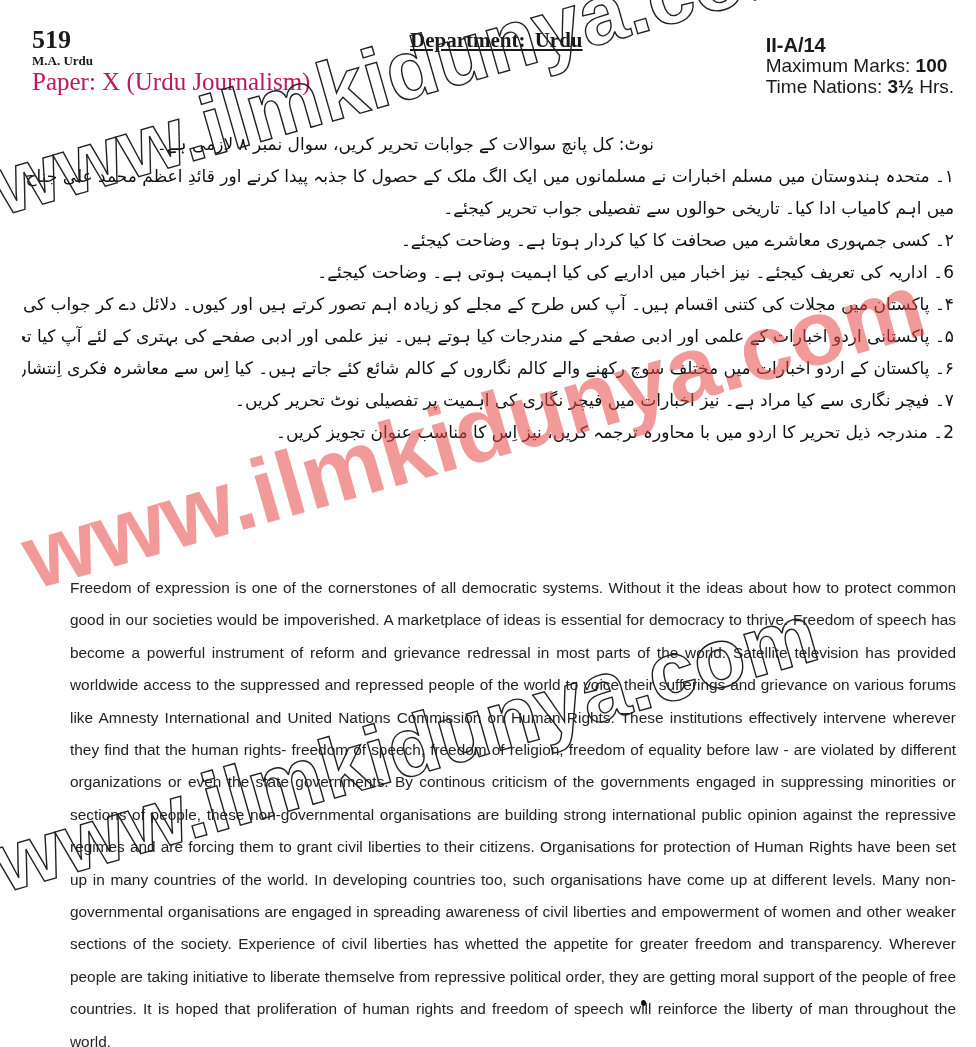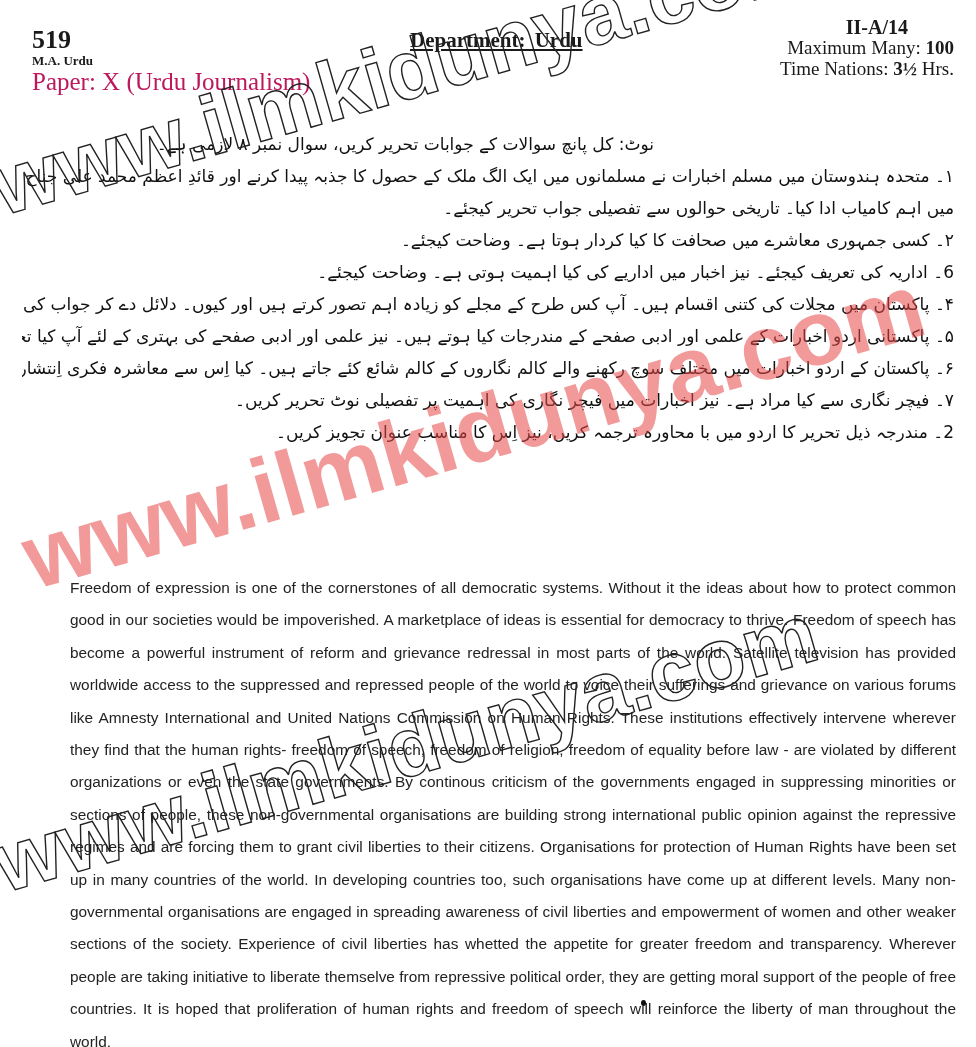--- a/index.html
+++ b/index.html
@@ -5,21 +5,21 @@
   html, body { margin: 0; padding: 0; background: #ffffff; }
   body { width: 976px; height: 1047px; position: relative; overflow: hidden; color: #1a1a1a; }
   .page { position: absolute; inset: 0; }
 
   
   .hdr-left { position: absolute; left: 32px; top: 26px; font-family: "Liberation Serif", serif; line-height: 1.08; }
   .hdr-left .code { font-size: 26px; font-weight: bold; }
   .hdr-left .prog { font-size: 13px; font-weight: bold; }
   .hdr-left .paper { font-size: 25px; color: #be185d; }
   .hdr-center { position: absolute; left: 374px; top: 28px; font-family: "Liberation Serif", serif; font-size: 21px; font-weight: bold; text-decoration: underline; word-spacing: 4px; margin-left: 36px; }
-  .hdr-right { position: absolute; right: 22px; top: 16px; font-family: Liberation Serif, serif; text-align: right; line-height: 1.1; font-size: 19px; }
+  .hdr-right { position: absolute; right: 22px; top: 34px; font-family: Liberation Sans, sans-serif; line-height: 1.1; font-size: 19px; }
   .hdr-right .ref { font-weight: bold; padding-right: 46px; font-size: 20px; }
   .hdr-right b { font-weight: bold; }
 
   
   .urdu { position: absolute; right: 22px; left: 22px; top: 128px; direction: rtl; text-align: right; font-family: "DejaVu Sans", sans-serif; font-size: 17px; color: #111; }
   .urdu .line { height: 32px; line-height: 32px; white-space: nowrap; overflow: hidden; }
   .urdu .line.cont { padding-right: 0; }
   .urdu .line.note { padding-right: 300px; }
 
   
@@ -41,21 +41,21 @@
     <div class="code">519</div>
     <div class="prog">M.A. Urdu</div>
     <div class="paper">Paper: X (Urdu Journalism)</div>
   </div>
 
   <div class="hdr-center">Department:  Urdu</div>
 
   <div class="hdr-right">
     <div class="ref">II-A/14</div>
     <div>
-      <span>Maximum Many: </span><b>100</b>
+      <span>Maximum Marks: </span><b>100</b>
     </div>
     <div>
       <span>Time Nations: </span><b>3½</b><span> Hrs.</span>
     </div>
   </div>
 
   <div class="urdu">
     <div class="line note">نوٹ: کل پانچ سوالات کے جوابات تحریر کریں، سوال نمبر ۸ لازمی ہے۔</div>
     <div class="line">۱۔ متحدہ ہندوستان میں مسلم اخبارات نے مسلمانوں میں ایک  الگ ملک کے حصول کا جذبہ پیدا کرنے اور قائدِ اعظم محمد علی جناح کی قیادت میں تحریکِ پاکستان کو کامیاب بنانے</div>
     <div class="line cont">میں اہم کامیاب ادا کیا۔ تاریخی حوالوں سے تفصیلی جواب تحریر کیجئے۔</div>

